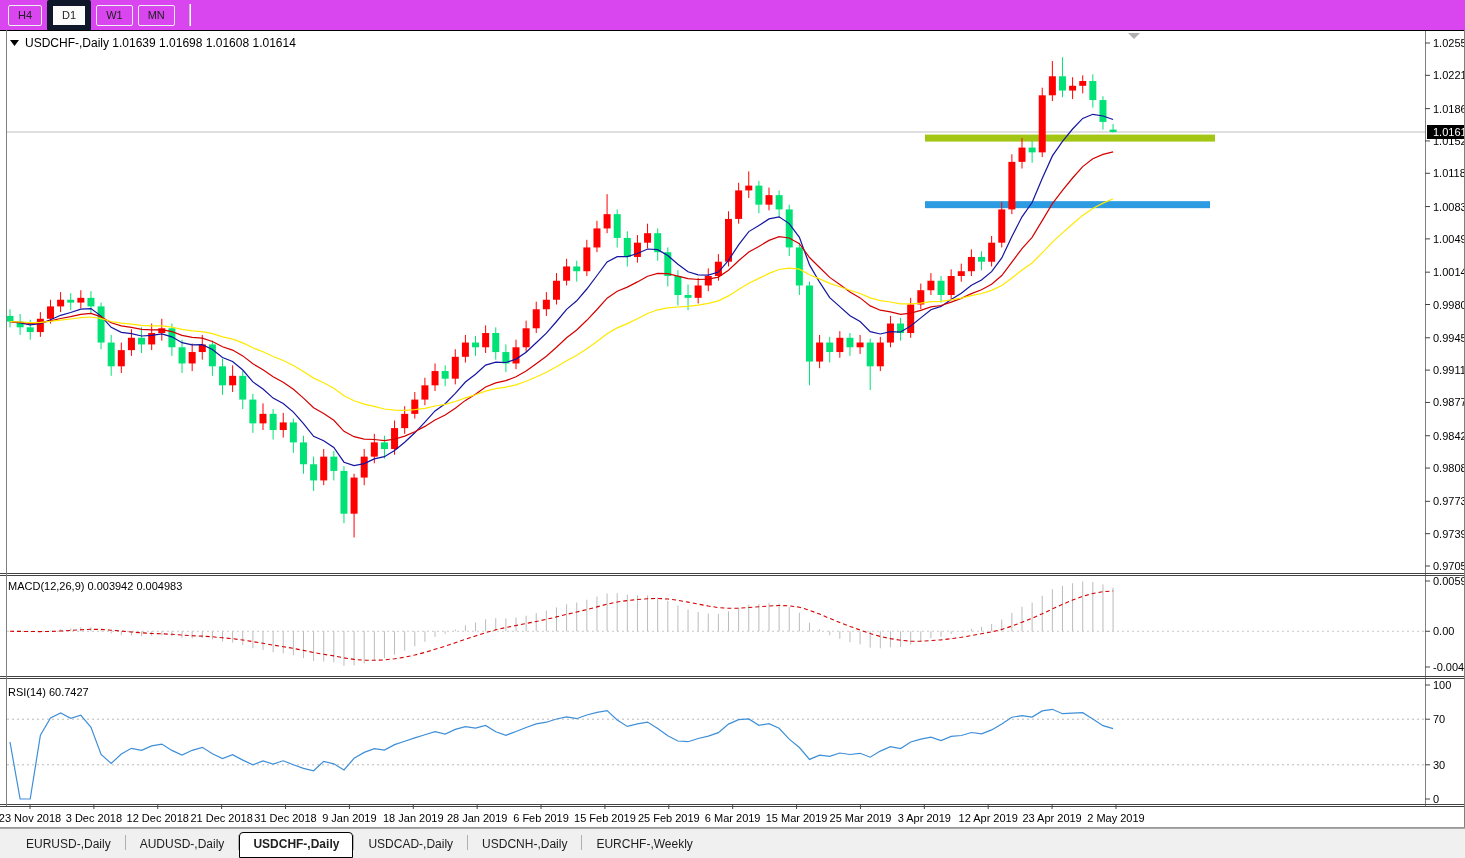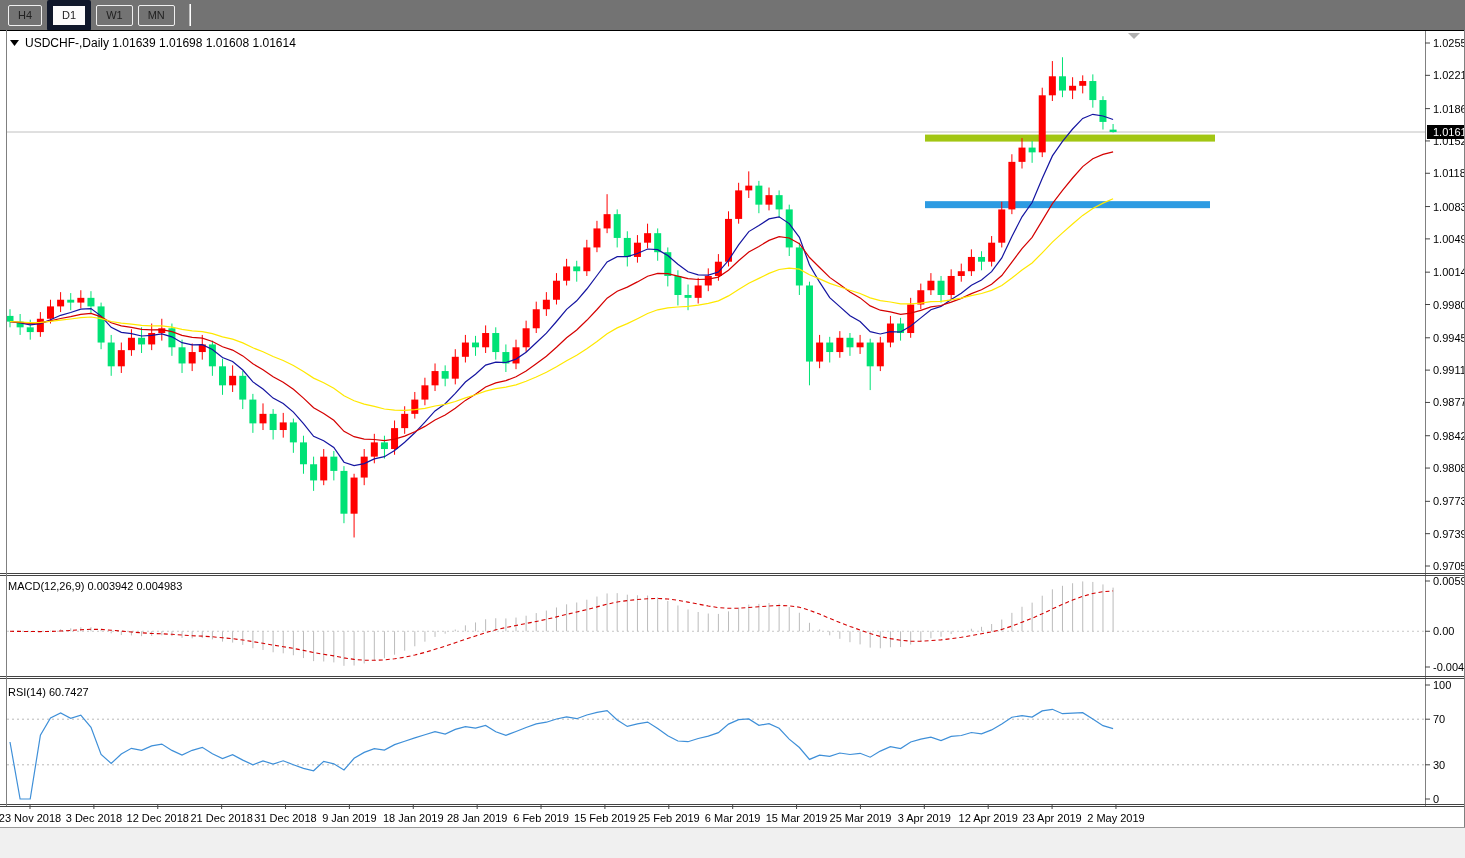--- a/index.html
+++ b/index.html
@@ -1,21 +1,21 @@
 <!DOCTYPE html>
 <html><head>
 <meta charset="utf-8">
 <style>
   html,body{margin:0;padding:0;}
   body{
     width:1465px;height:858px;overflow:hidden;background:#f0f0f0;
     font-family:"Liberation Sans",sans-serif;-webkit-font-smoothing:antialiased;
   }
   
-  .toolbar{height:30px;display:flex;align-items:center;padding-left:8px;box-sizing:border-box;background:#737373;gap:5px;}
+  .toolbar{height:30px;display:flex;align-items:center;padding-left:8px;box-sizing:border-box;background:#d946ef;gap:5px;}
   .tf-btn{font-size:11px;color:#222;padding:3px 9px;border:1px solid #f0f0f0;border-radius:2px;line-height:13px;}
   .tf-btn.active{background:#fbfbfb;border:6px solid #0f172a;}
   .tb-sep{width:1px;height:22px;background:#c2c2c2;margin-left:9px;box-shadow:1px 0 0 #ffffff;}
   
   #chart-svg{display:block;background:#ffffff;}
   #chart-svg text{font-family:"Liberation Sans",sans-serif;}
   
   .tabbar{height:30px;background:#f0f0f0;border-top:1px solid #a8a8a8;display:flex;align-items:flex-end;padding-left:12px;box-sizing:border-box;}
   .tab{font-size:12px;color:#222;padding:5px 14px 7px;white-space:nowrap;}
   .tab.active{background:#ffffff;border:1px solid #000;border-bottom:1px solid #000;border-radius:4px 4px 0 0;font-weight:bold;padding:4px 13px 6px;}
@@ -508,13 +508,26 @@
       <line x1="0" y1="545.5" x2="1465" y2="545.5" stroke="#444444"></line>
       <line x1="0" y1="646.5" x2="1465" y2="646.5" stroke="#444444"></line>
       <line x1="0" y1="648.5" x2="1465" y2="648.5" stroke="#444444"></line>
       <line x1="0" y1="774.5" x2="1465" y2="774.5" stroke="#444444"></line>
       <line x1="0" y1="776.5" x2="1465" y2="776.5" stroke="#444444"></line>
       <line x1="0" y1="0.5" x2="1465" y2="0.5" stroke="#000"></line>
       <line x1="6.5" y1="0" x2="6.5" y2="776" stroke="#808080"></line>
       <line x1="1464.5" y1="0" x2="1464.5" y2="798" stroke="#808080"></line>
       <line x1="0" y1="797.5" x2="1465" y2="797.5" stroke="#999"></line>
     </svg>
+  <div class="tabbar" id="tabbar">
+      <div class="tab">EURUSD-,Daily</div>
+      <div class="tab-sep"></div>
+      <div class="tab">AUDUSD-,Daily</div>
+      <div class="tab-sep"></div>
+      <div class="tab active">USDCHF-,Daily</div>
+      <div class="tab-sep"></div>
+      <div class="tab">USDCAD-,Daily</div>
+      <div class="tab-sep"></div>
+      <div class="tab">USDCNH-,Daily</div>
+      <div class="tab-sep"></div>
+      <div class="tab">EURCHF-,Weekly</div>
+    </div>
 </div>
 
 </body></html>

